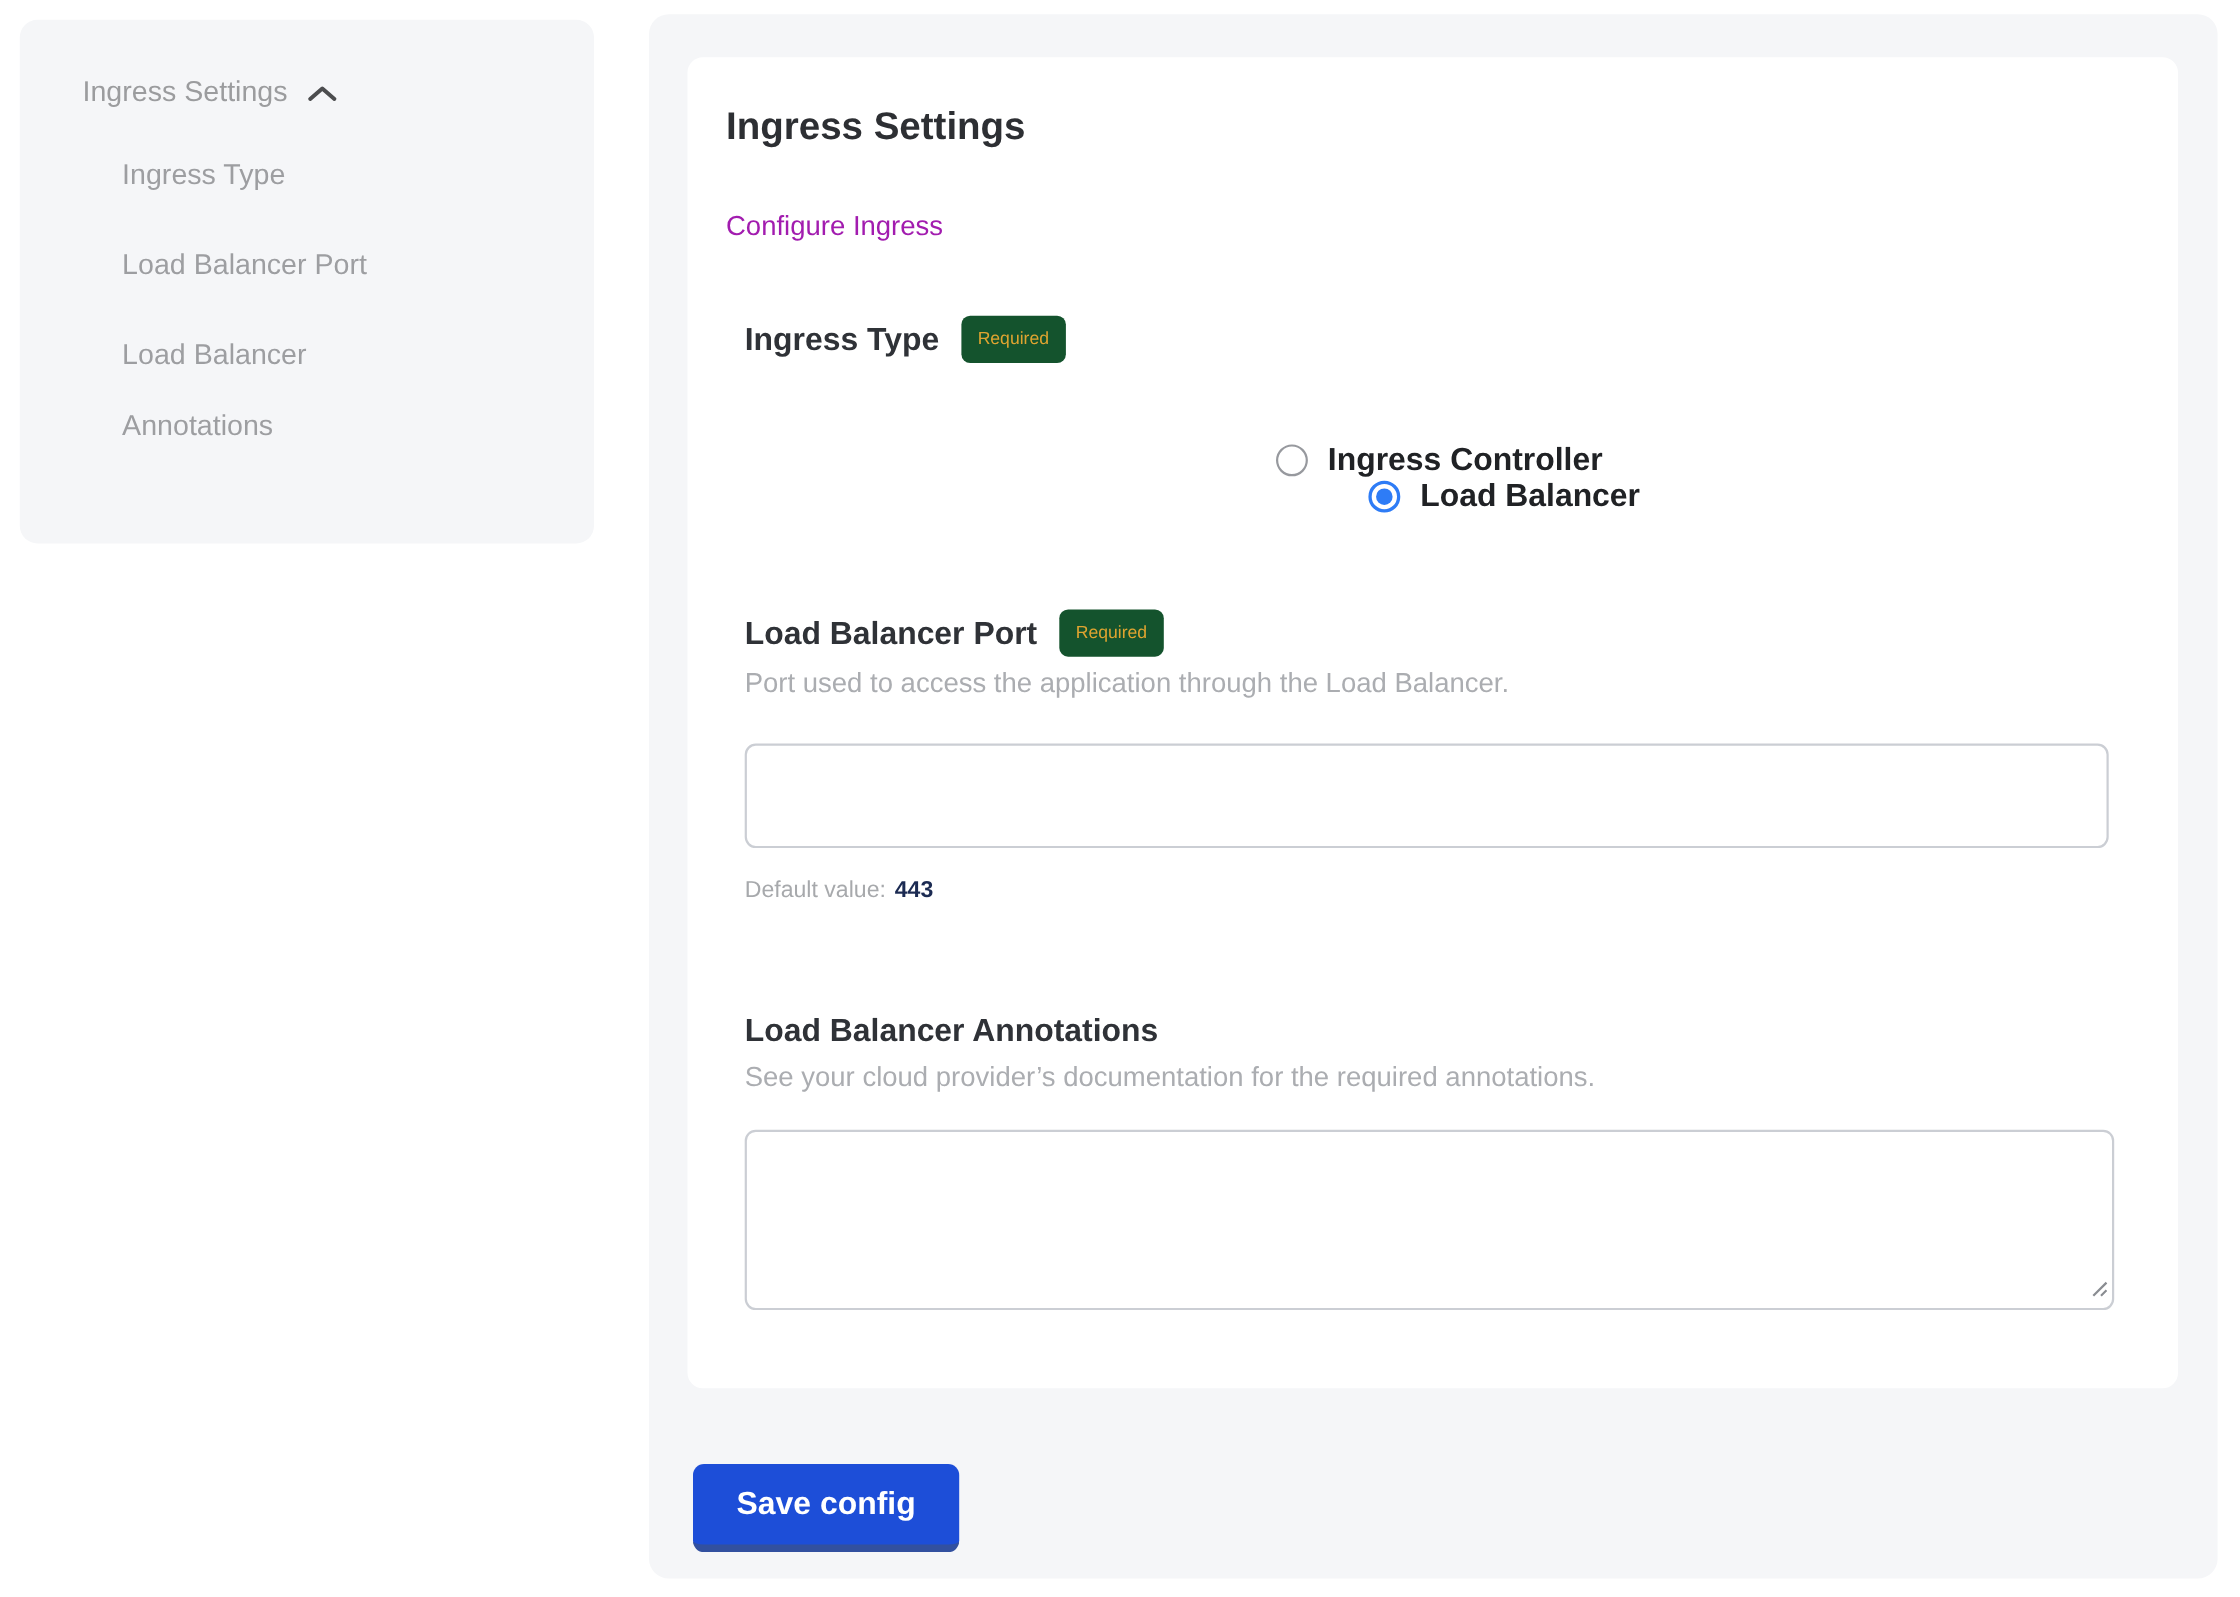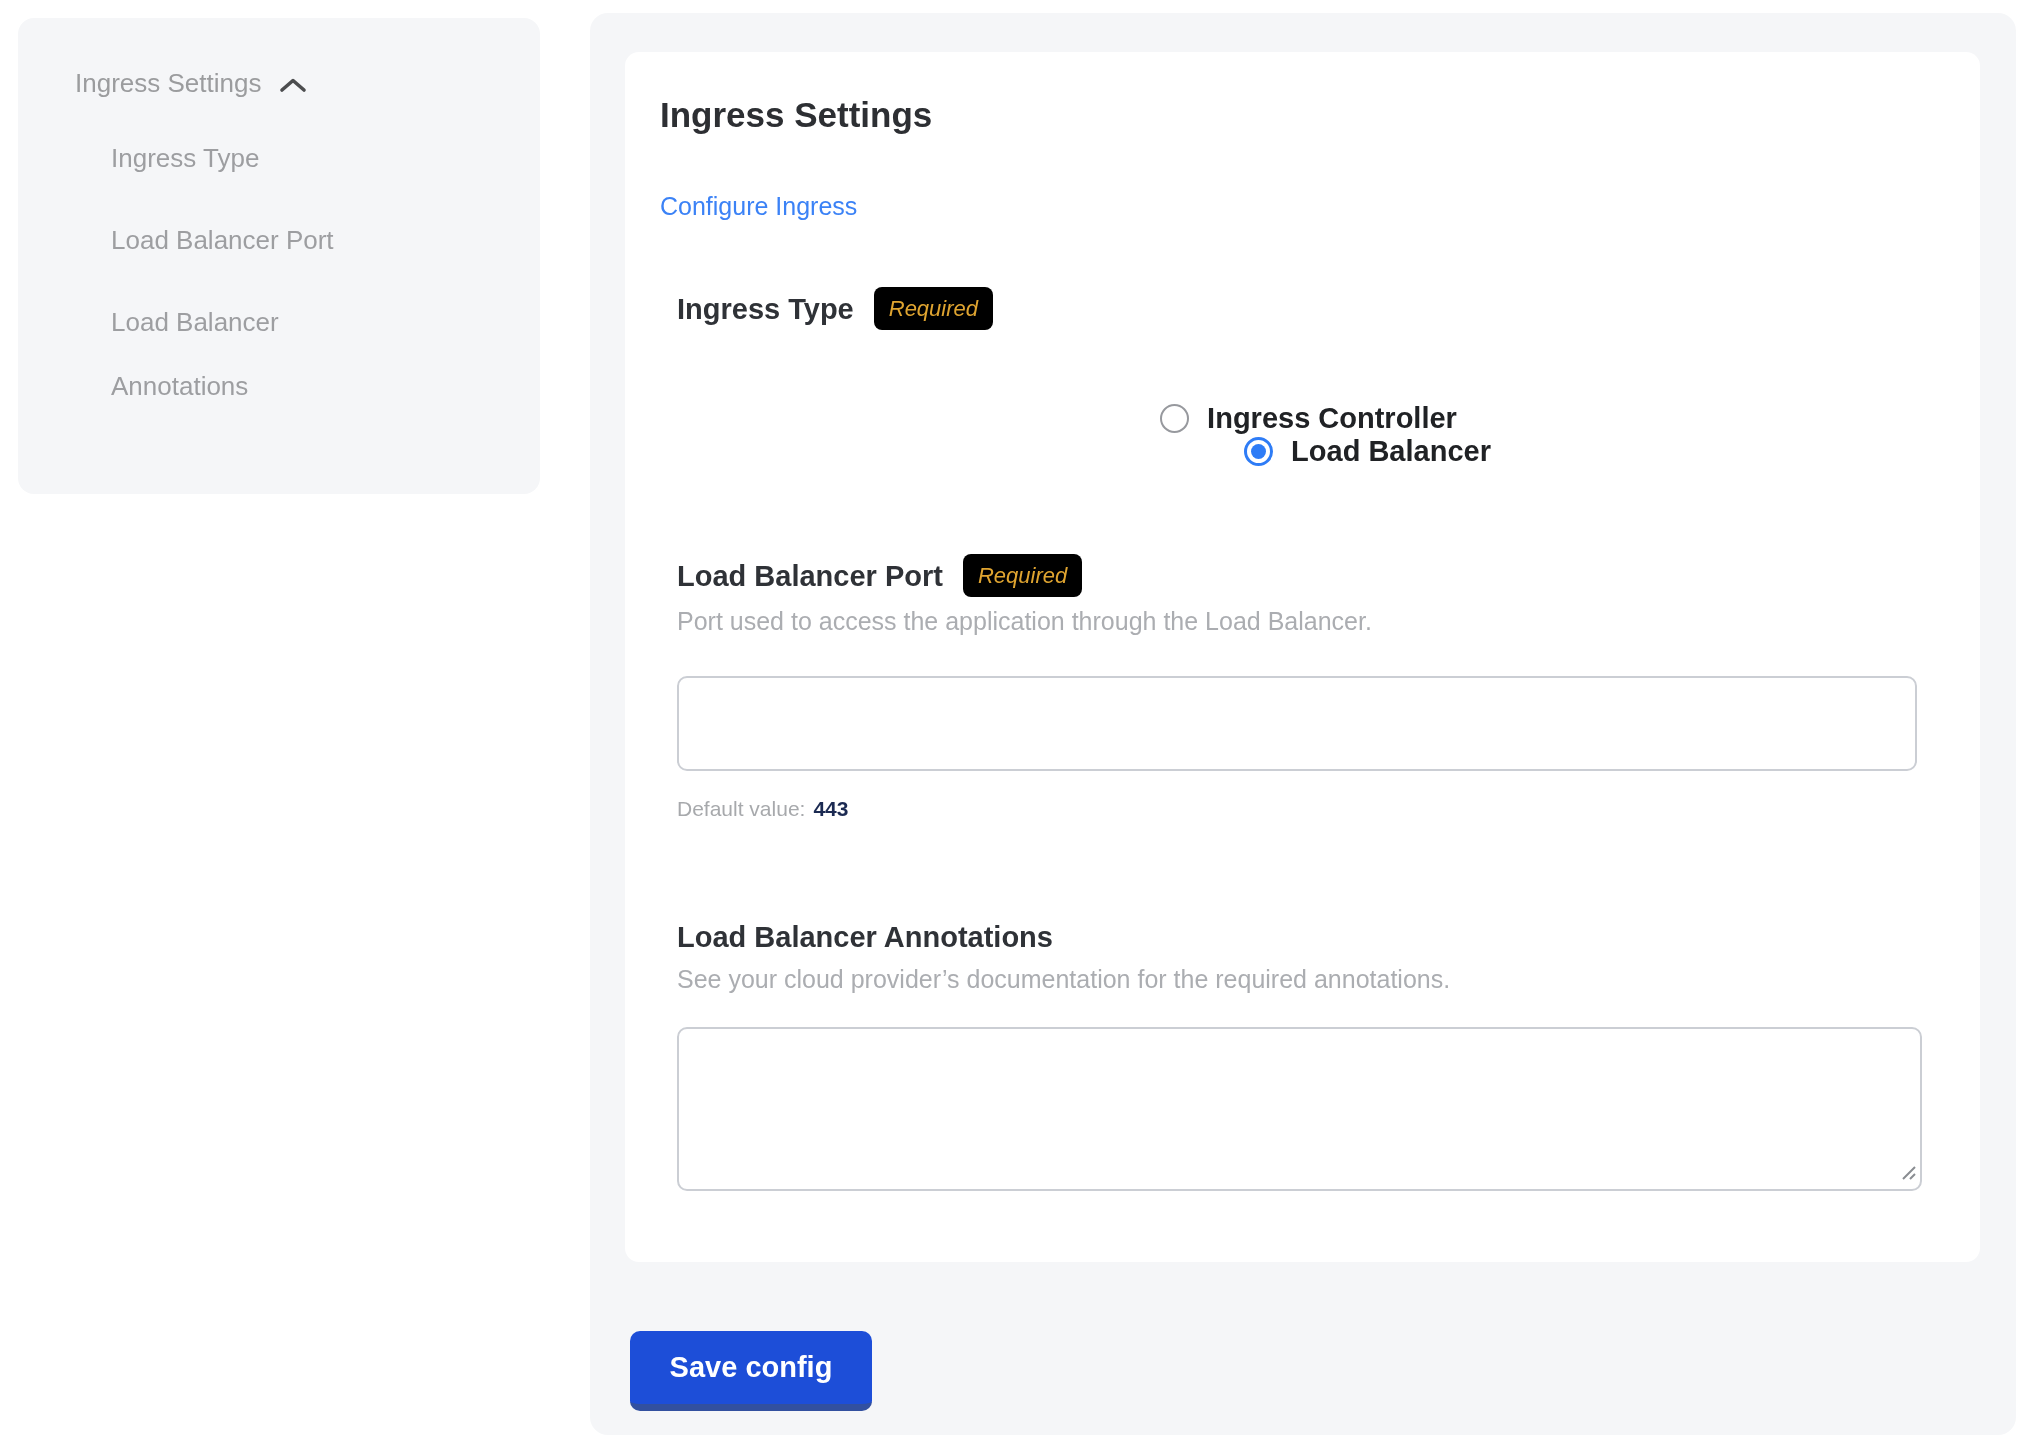--- a/index.html
+++ b/index.html
@@ -73,40 +73,39 @@
   .card-title {
     margin: 0;
     font-size: 35px;
     font-weight: 700;
     color: #2d2f33;
     line-height: 40px;
   }
   .card-subtitle {
     margin-top: 56px;
     font-size: 25px;
-    color: #3b82f6;
+    color: #a21caf;
     line-height: 30px;
   }
   .form { margin-left: 17px; }
 
   .field-label-row { display: flex; align-items: center; gap: 20px; }
   .field-label {
     font-size: 29px;
     font-weight: 700;
     color: #2f3237;
     line-height: 36px;
   }
   .badge {
-    background: #000000;
+    background: #14532d;
     color: #dfa430;
-    font-size: 22px;
+    font-size: 16px;
     line-height: 25px;
     padding: 9px 15px;
     border-radius: 8px;
-    font-style: italic;
   }
   .field-desc {
     margin-top: 9px;
     font-size: 25px;
     color: #abadb1;
     line-height: 30px;
   }
 
   .section-ingress-type { margin-top: 66px; }
 

